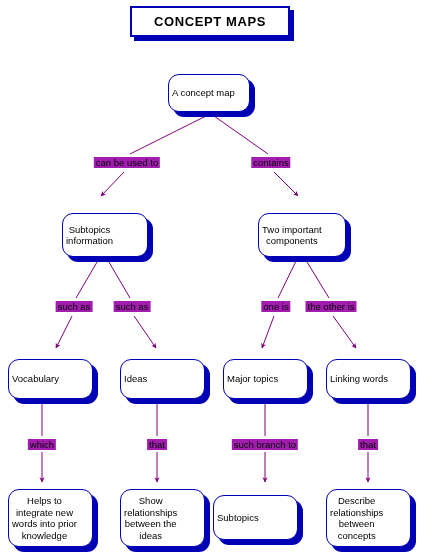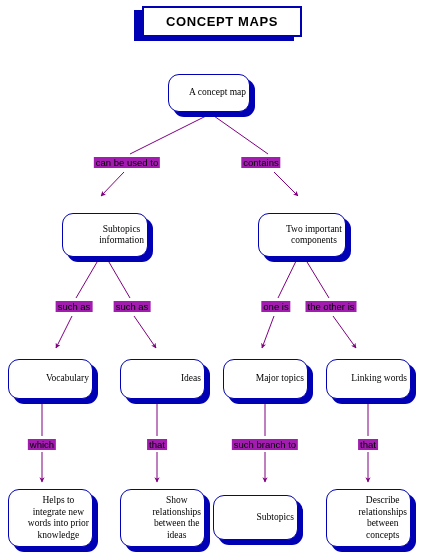--- a/index.html
+++ b/index.html
@@ -37,21 +37,20 @@
     position: absolute;
     left: 0;
     top: 0;
     width: 156px;
     height: 27px;
     background: #ffffff;
     border: 2px solid #0000b4;
     display: flex;
     align-items: center;
     justify-content: center;
-    margin-left: 12px;
   }
   #title-banner .face span {
     font-size: 13px;
     font-weight: bold;
     letter-spacing: 0.6px;
     color: #000000;
     white-space: nowrap;
   }
 
   
@@ -83,23 +82,22 @@
     left: 0;
     top: 0;
     width: 100%;
     height: 100%;
     background: #ffffff;
     border: 1px solid #0000b4;
     border-radius: 11px;
     box-sizing: border-box;
     display: flex;
     align-items: center;
-    justify-content: flex-end;
+    justify-content: flex-start;
     text-align: center;
-    font-family: Liberation Serif, serif;
   }
   .node .face .label {
     font-size: 9.5px;
     line-height: 11.5px;
     color: #000000;
     padding: 0 3px;
     white-space: pre-line;
   }
 
   
@@ -266,21 +264,21 @@
     <div class="shadow"></div>
     <div class="face">
       <div class="label">Describe
 relationships
 between
 concepts</div>
     </div>
   </div>
 
   <div class="edge-label" style="left:127px; top:157px;">can be used to</div>
-  <div class="edge-label" style="left:261px; top:157px;">contains</div>
+  <div class="edge-label" style="left:271px; top:157px;">contains</div>
 
   <div class="edge-label" style="left:74px; top:301px;">such as</div>
   <div class="edge-label" style="left:132px; top:301px;">such as</div>
   <div class="edge-label" style="left:276px; top:301px;">one is</div>
   <div class="edge-label" style="left:331px; top:301px;">the other is</div>
 
   <div class="edge-label" style="left:42px; top:439px;">which</div>
   <div class="edge-label" style="left:157px; top:439px;">that</div>
   <div class="edge-label" style="left:265px; top:439px;">such branch to</div>
   <div class="edge-label" style="left:368px; top:439px;">that</div>

